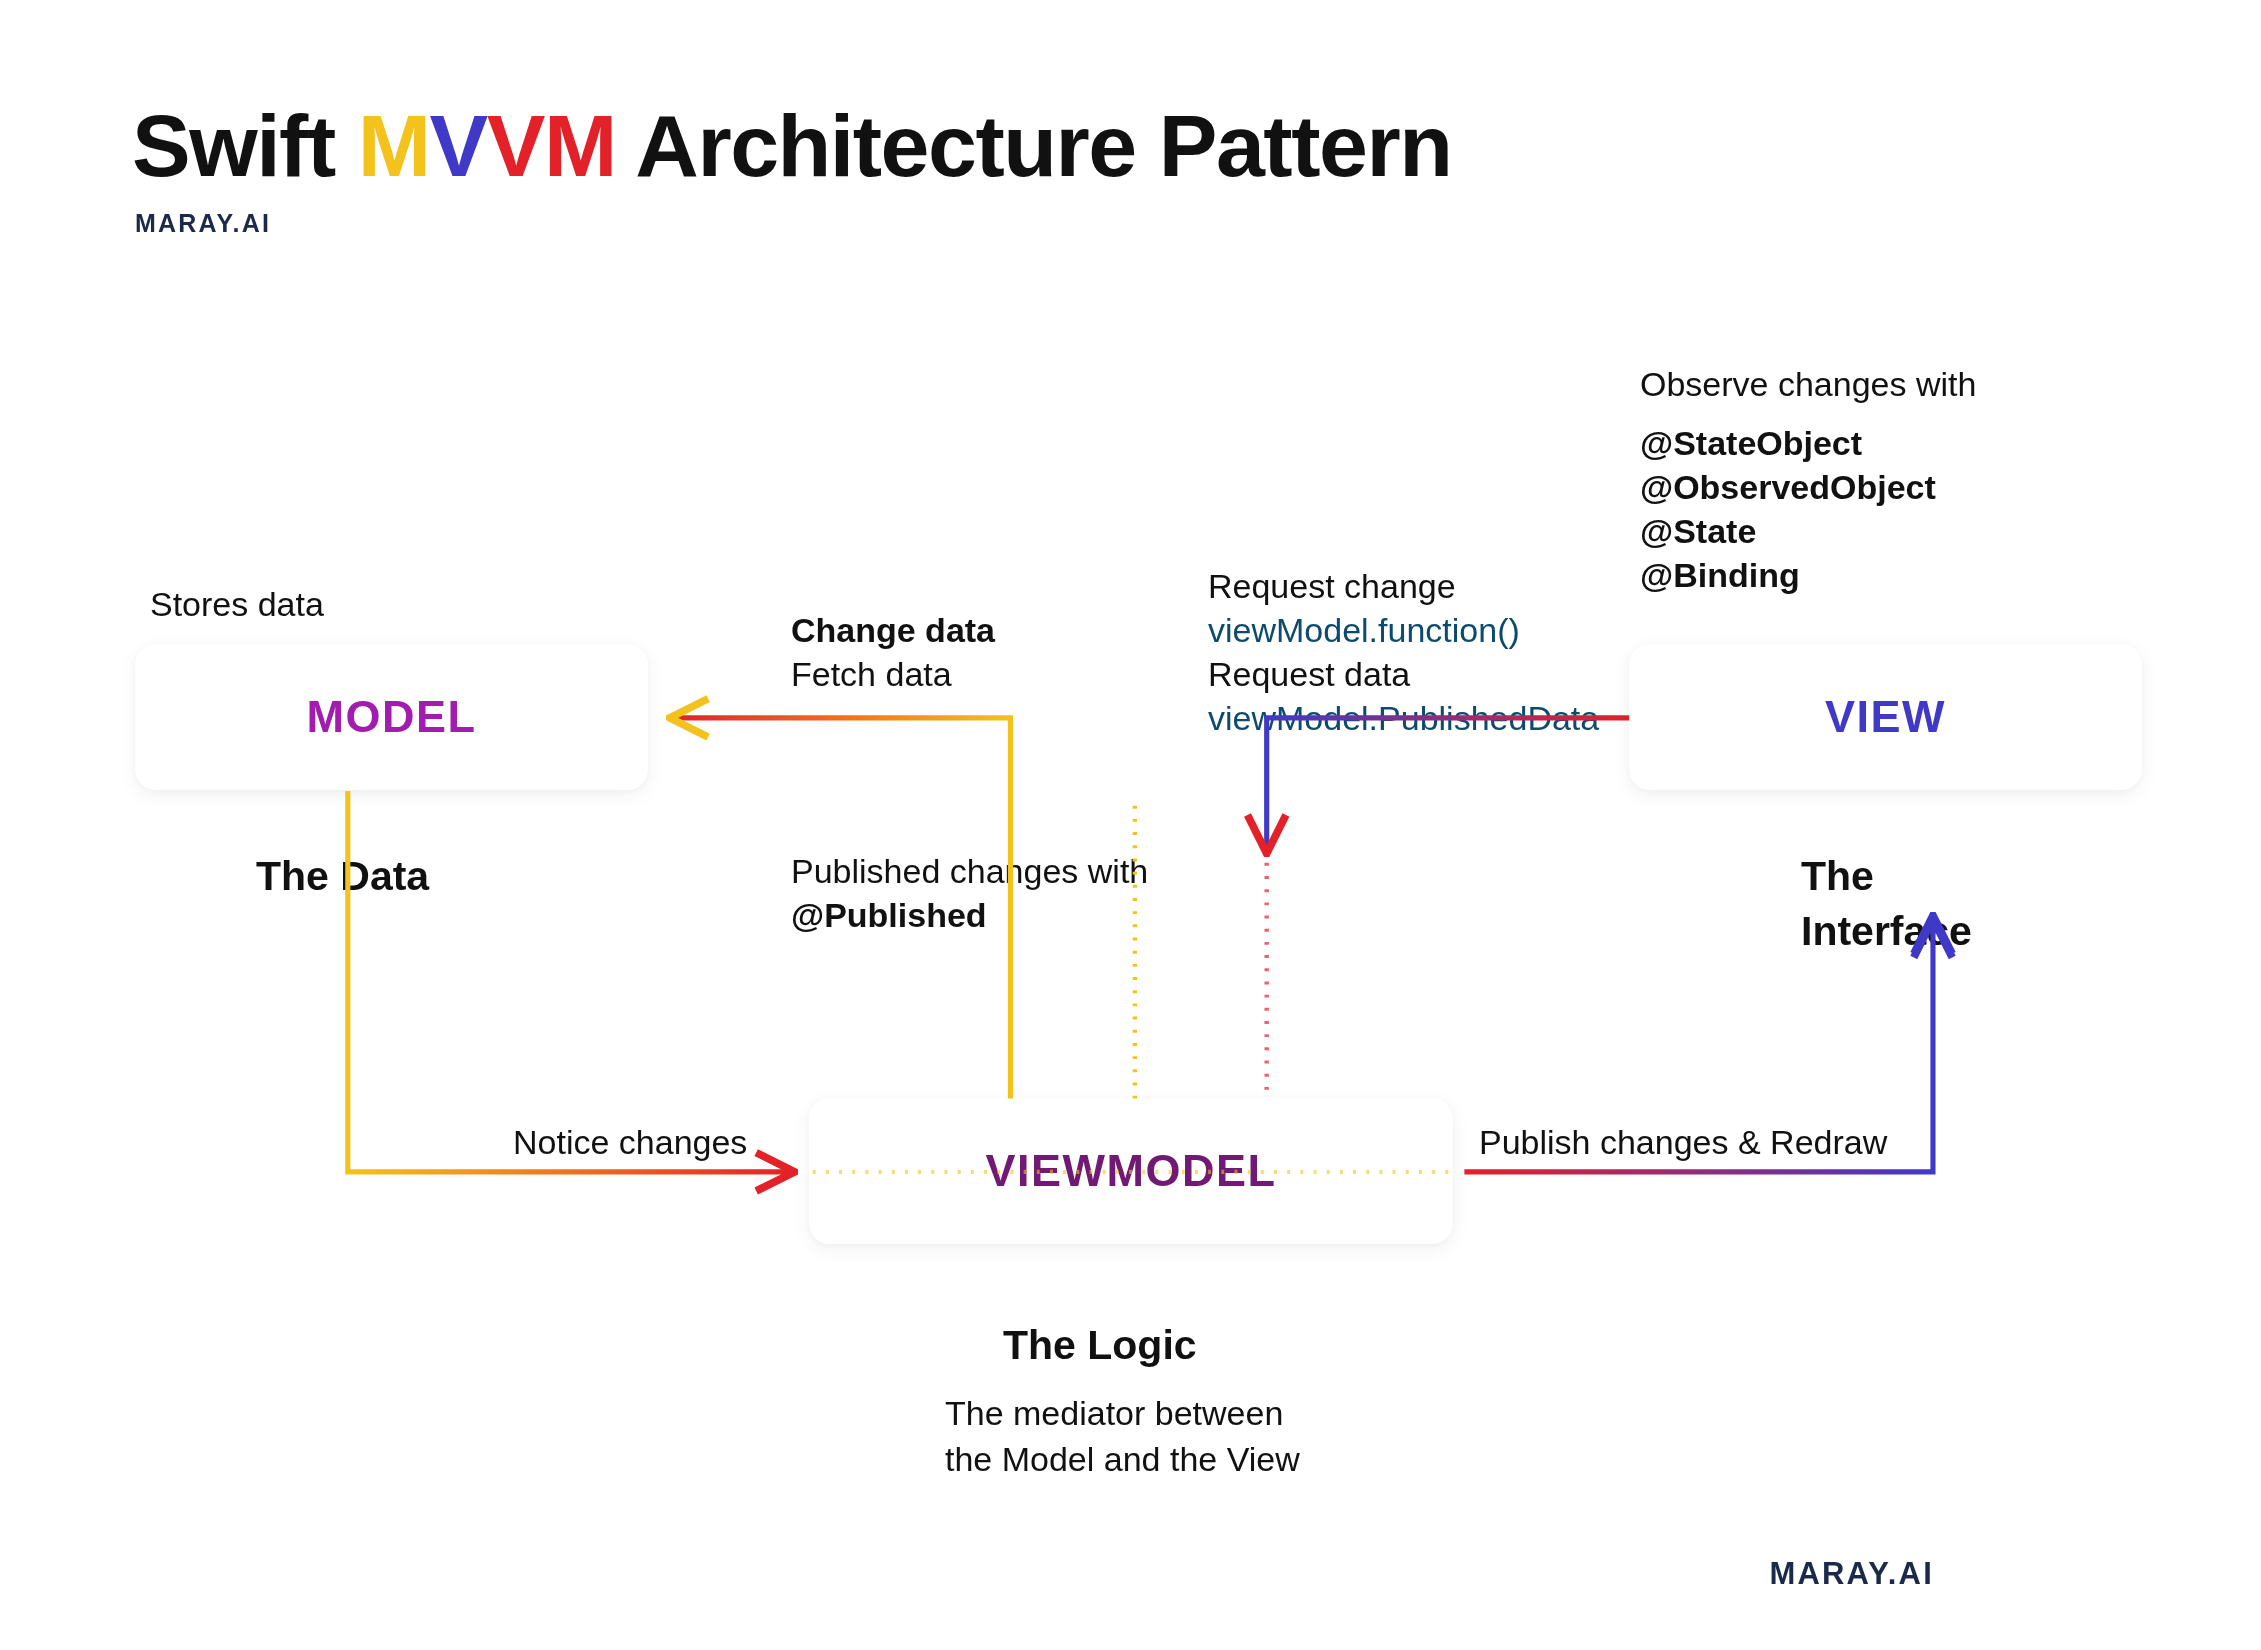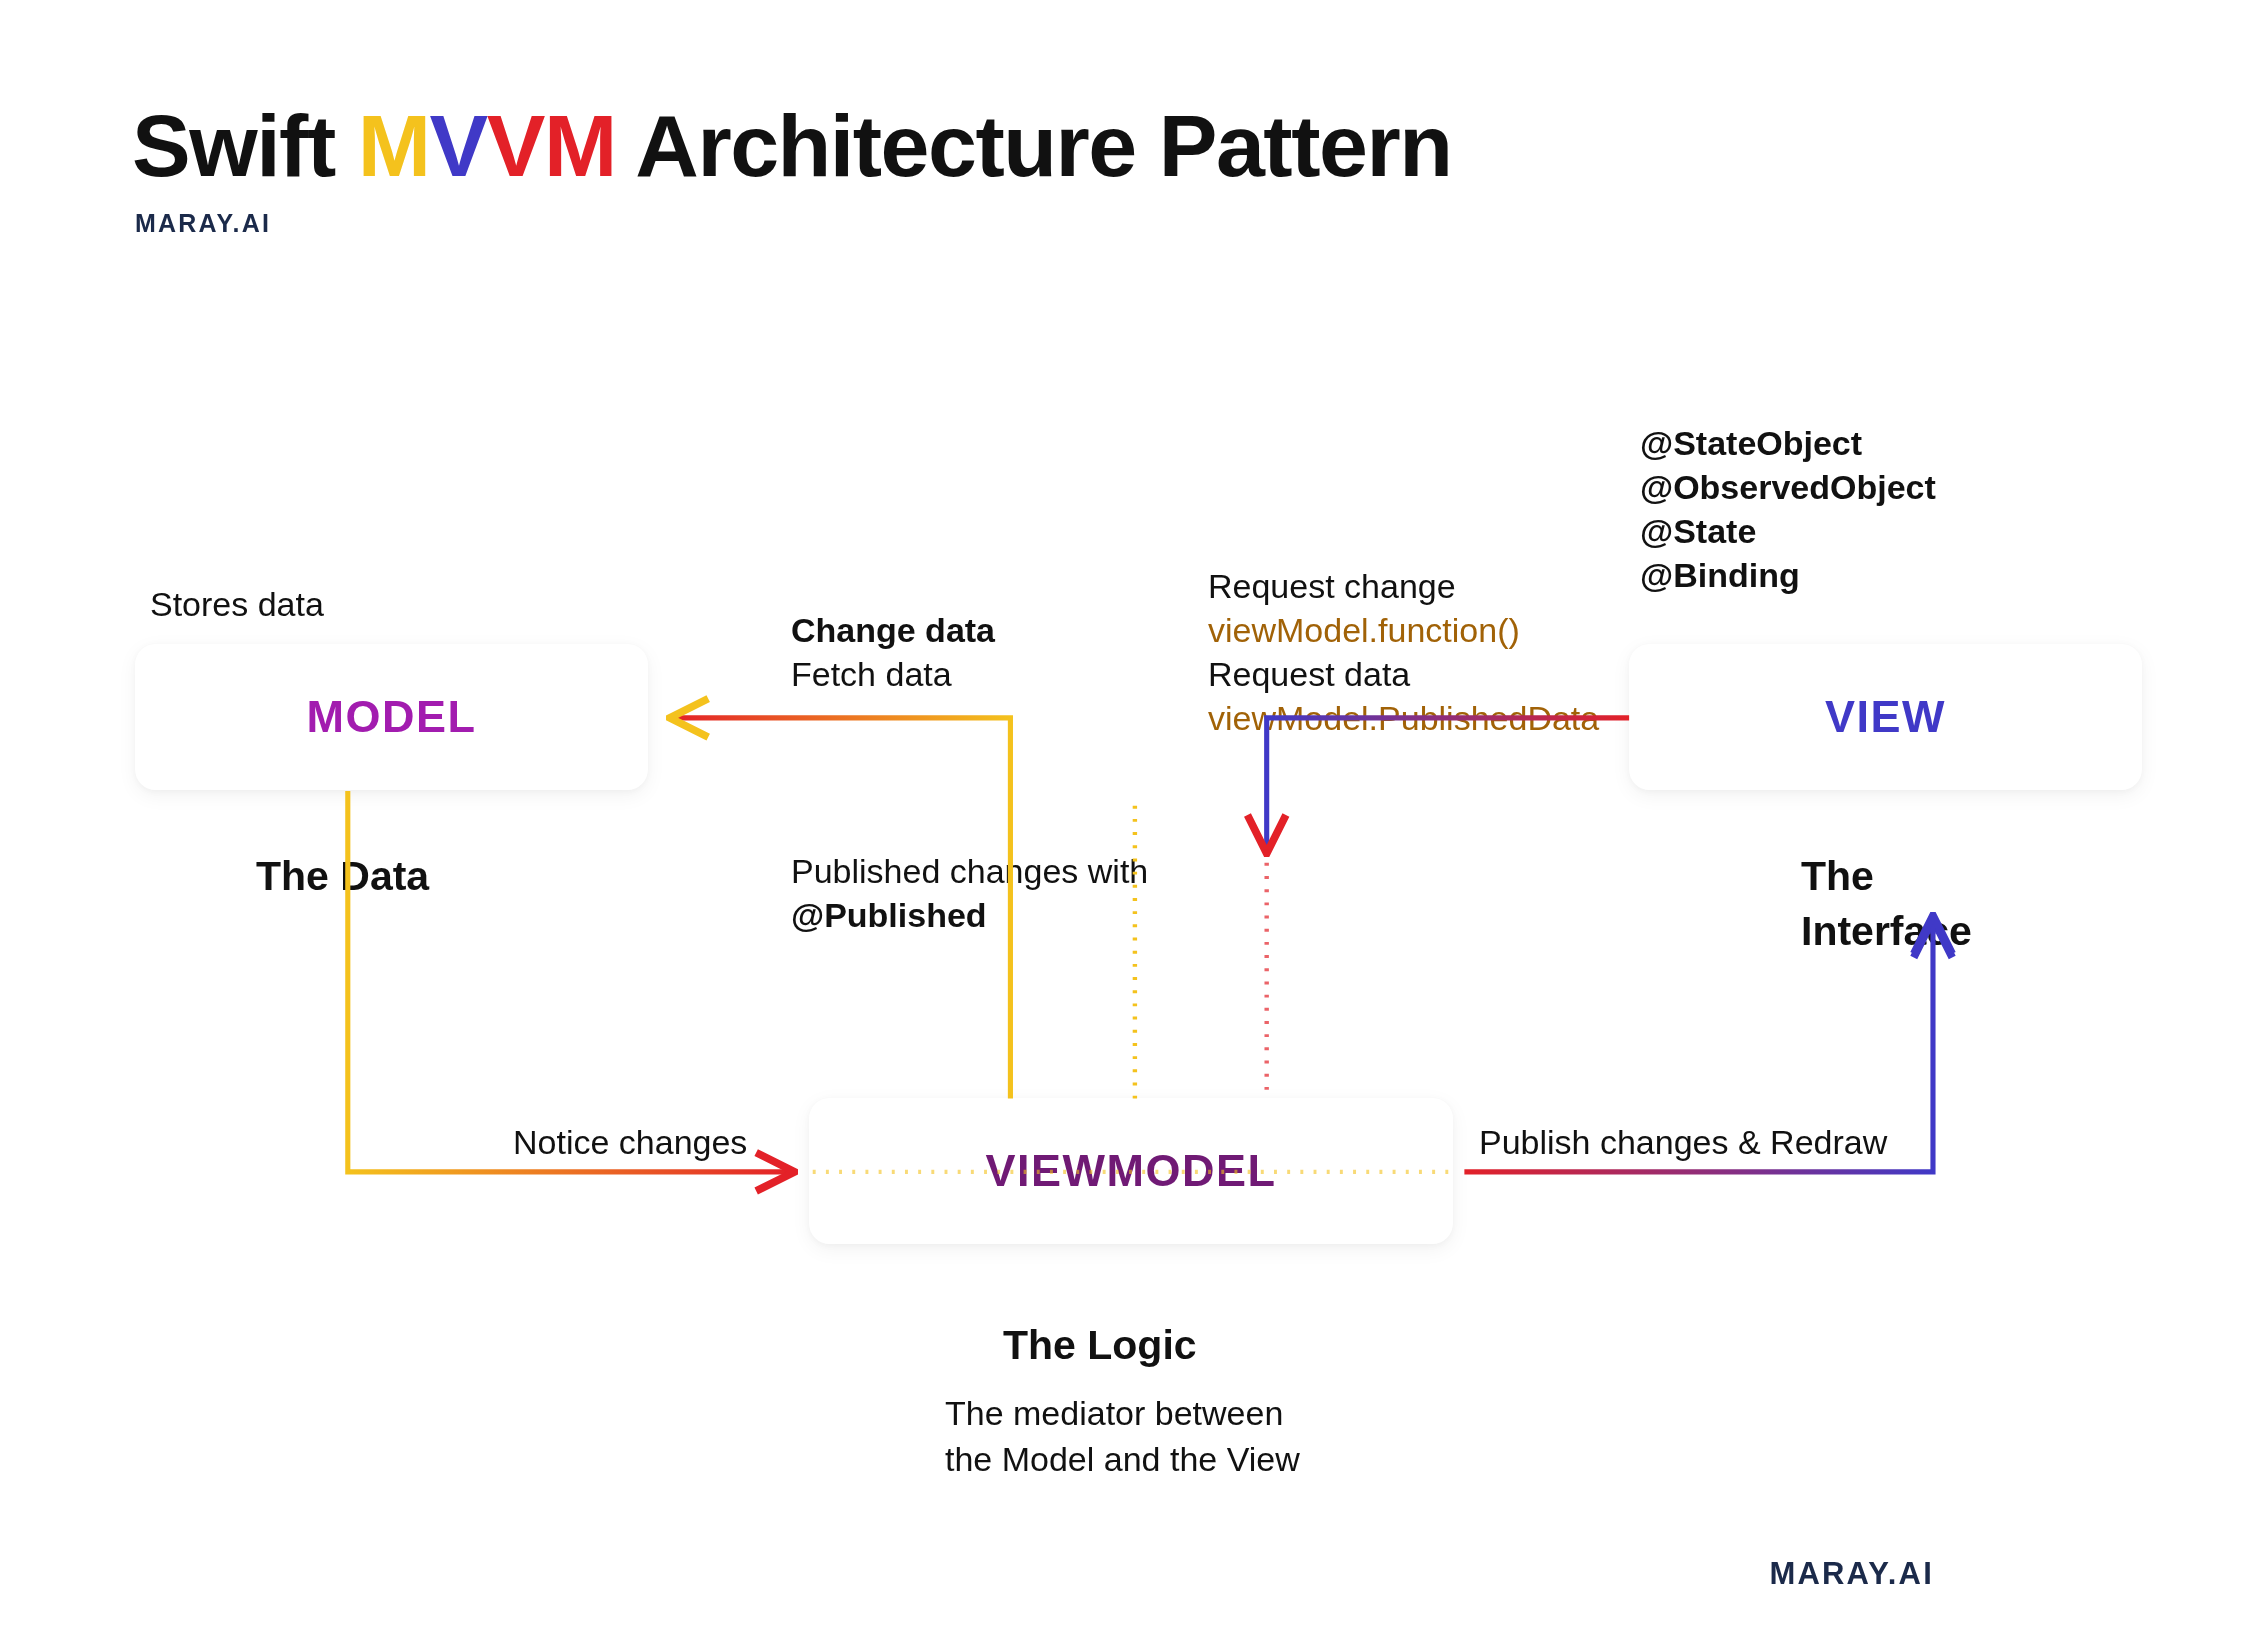--- a/index.html
+++ b/index.html
@@ -65,21 +65,21 @@
     letter-spacing: 1.5px;
   }
   .label {
     position: absolute;
     font-size: 34px;
     font-weight: 400;
     color: #111;
     line-height: 1.35;
   }
   .label.bold { font-weight: 700; }
-  .label.code { color: #a16207; font-weight: 400; }
+  .label.code { color: #0c4a6e; font-weight: 400; }
   .brand-br {
     position: absolute;
     right: 88px;
     bottom: 59px;
     font-size: 31px;
     font-weight: 600;
     letter-spacing: 2.2px;
     color: #1b2a4a;
   }
   svg.overlay {
@@ -98,20 +98,21 @@
     <span>Swift </span><span class="m1">M</span><span class="v1">V</span><span class="v2">V</span><span class="m2">M</span><span> Architecture Pattern</span>
   </div>
   <div class="subtitle">MARAY.AI</div>
 
   <div class="label" style="left:150px; top:582px;">Stores data</div>
   <div class="card card-model">
     <span>MODEL</span>
   </div>
   <div class="label bold" style="left:256px; top:849px; font-size:41px;">The Data</div>
 
+  <div class="label" style="left:1640px; top:362px;">Observe changes with</div>
   <div class="label bold" style="left:1640px; top:421px;">@StateObject</div>
   <div class="label bold" style="left:1640px; top:465px;">@ObservedObject</div>
   <div class="label bold" style="left:1640px; top:509px;">@State</div>
   <div class="label bold" style="left:1640px; top:553px;">@Binding</div>
   <div class="card card-view">
     <span>VIEW</span>
   </div>
   <div class="label bold" style="left:1801px; top:849px; font-size:41px;">The Interface</div>
 
   <div class="card card-viewmodel">

